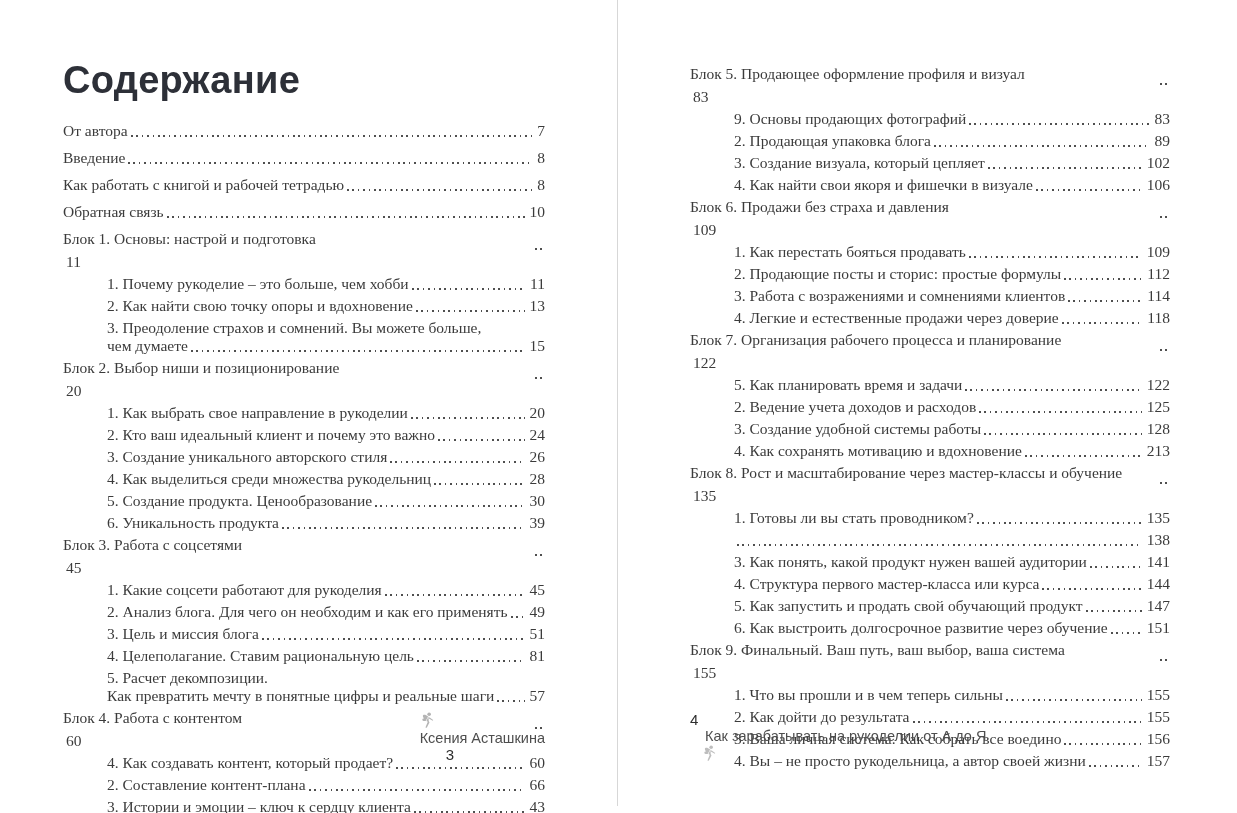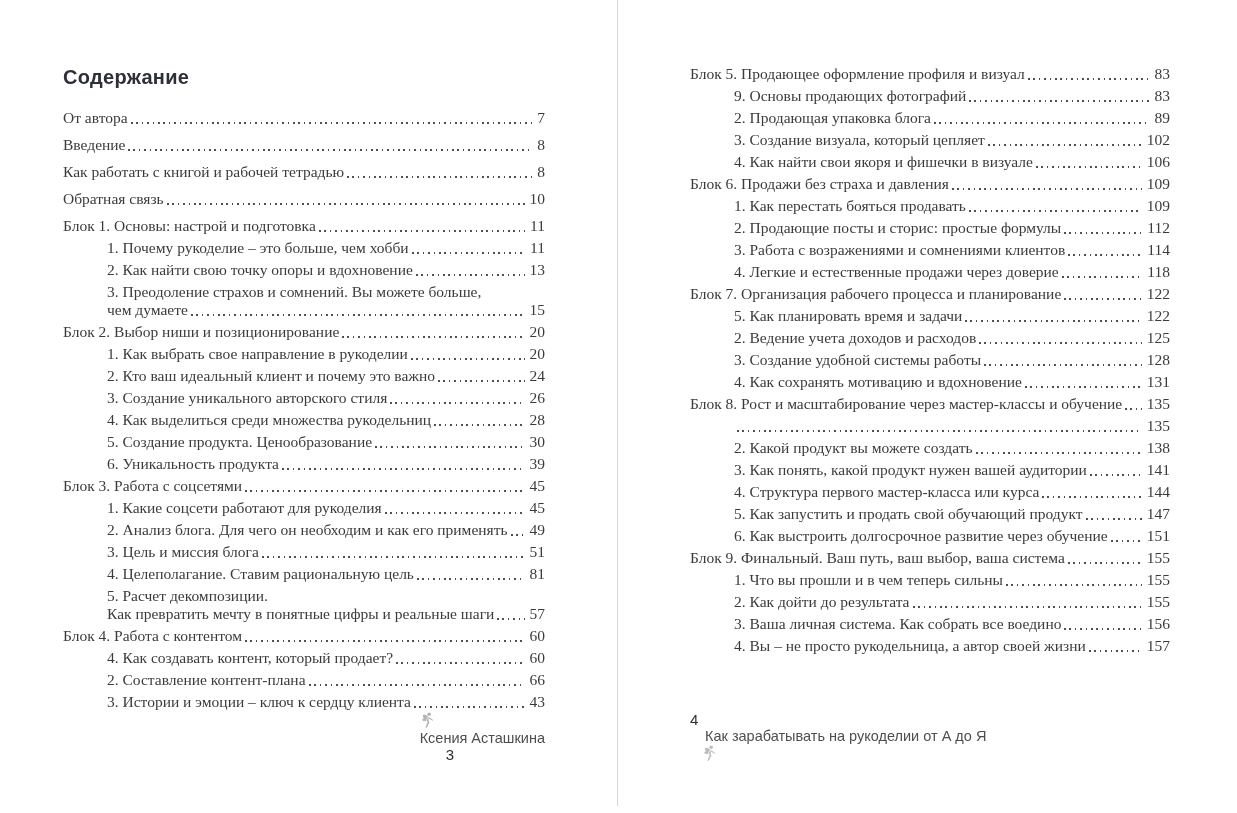--- a/index.html
+++ b/index.html
@@ -9,33 +9,33 @@
   }
   .gutter {
     position:absolute; left:617px; top:0; width:1px; height:806px;
     background:#d7d7d7;
   }
   .page { position:absolute; top:0; height:100%; box-sizing:border-box; }
   .page.left  { left:0;     width:617px; padding:50px 72px 0 63px; }
   .page.right { left:618px; width:619px; padding:61px 67px 0 72px; }
 
   .toc-heading {
-    margin:16px 0 20px 0;
+    margin:9px 0 20px 0;
     font-family:"Liberation Sans", sans-serif;
-    font-weight:700; font-size:20px; letter-spacing:.3px;
+    font-weight:700; font-size:38px; letter-spacing:.3px;
     color:#2d3038;
   }
 
   .row {
     display:flex; align-items:baseline;
     color:#3b3b3b; font-size:15.5px; line-height:18px;
     margin-bottom:4px;
   }
   .row.top   { margin-bottom:9px; }
-  .row.block { margin-top:4px; }
+  .row.block { margin-top:4px;flex-direction:column; }
   .row.sub, .row.subcont { padding-left:44px; }
   .row.nopage { margin-bottom:0; }
   .txt { white-space:nowrap; }
   .leader {
     flex:1 1 auto; min-width:8px; height:2px;
     align-self:flex-end; margin:0 2px 3px 3px;
     background:repeating-linear-gradient(to right, #4f4f4f 0 1.6px, transparent 1.6px 5.4px);
   }
   .pg { padding-left:3px; }
 
@@ -278,33 +278,33 @@
           <span class="pg">125</span>
         </div>
         <div class="row sub">
           <span class="txt">3. Создание удобной системы работы</span>
           <span class="leader"></span>
           <span class="pg">128</span>
         </div>
         <div class="row sub">
           <span class="txt">4. Как сохранять мотивацию и вдохновение</span>
           <span class="leader"></span>
-          <span class="pg">131</span>
+          <span class="pg">213</span>
         </div>
         <div class="row block">
           <span class="txt">Блок 8. Рост и масштабирование через мастер-классы и обучение</span>
           <span class="leader"></span>
           <span class="pg">135</span>
         </div>
         <div class="row sub">
+          <span class="txt">1. Готовы ли вы стать проводником?</span>
           <span class="leader"></span>
           <span class="pg">135</span>
         </div>
         <div class="row sub">
-          <span class="txt">2. Какой продукт вы можете создать</span>
           <span class="leader"></span>
           <span class="pg">138</span>
         </div>
         <div class="row sub">
           <span class="txt">3. Как понять, какой продукт нужен вашей аудитории</span>
           <span class="leader"></span>
           <span class="pg">141</span>
         </div>
         <div class="row sub">
           <span class="txt">4. Структура первого мастер-класса или курса</span>

